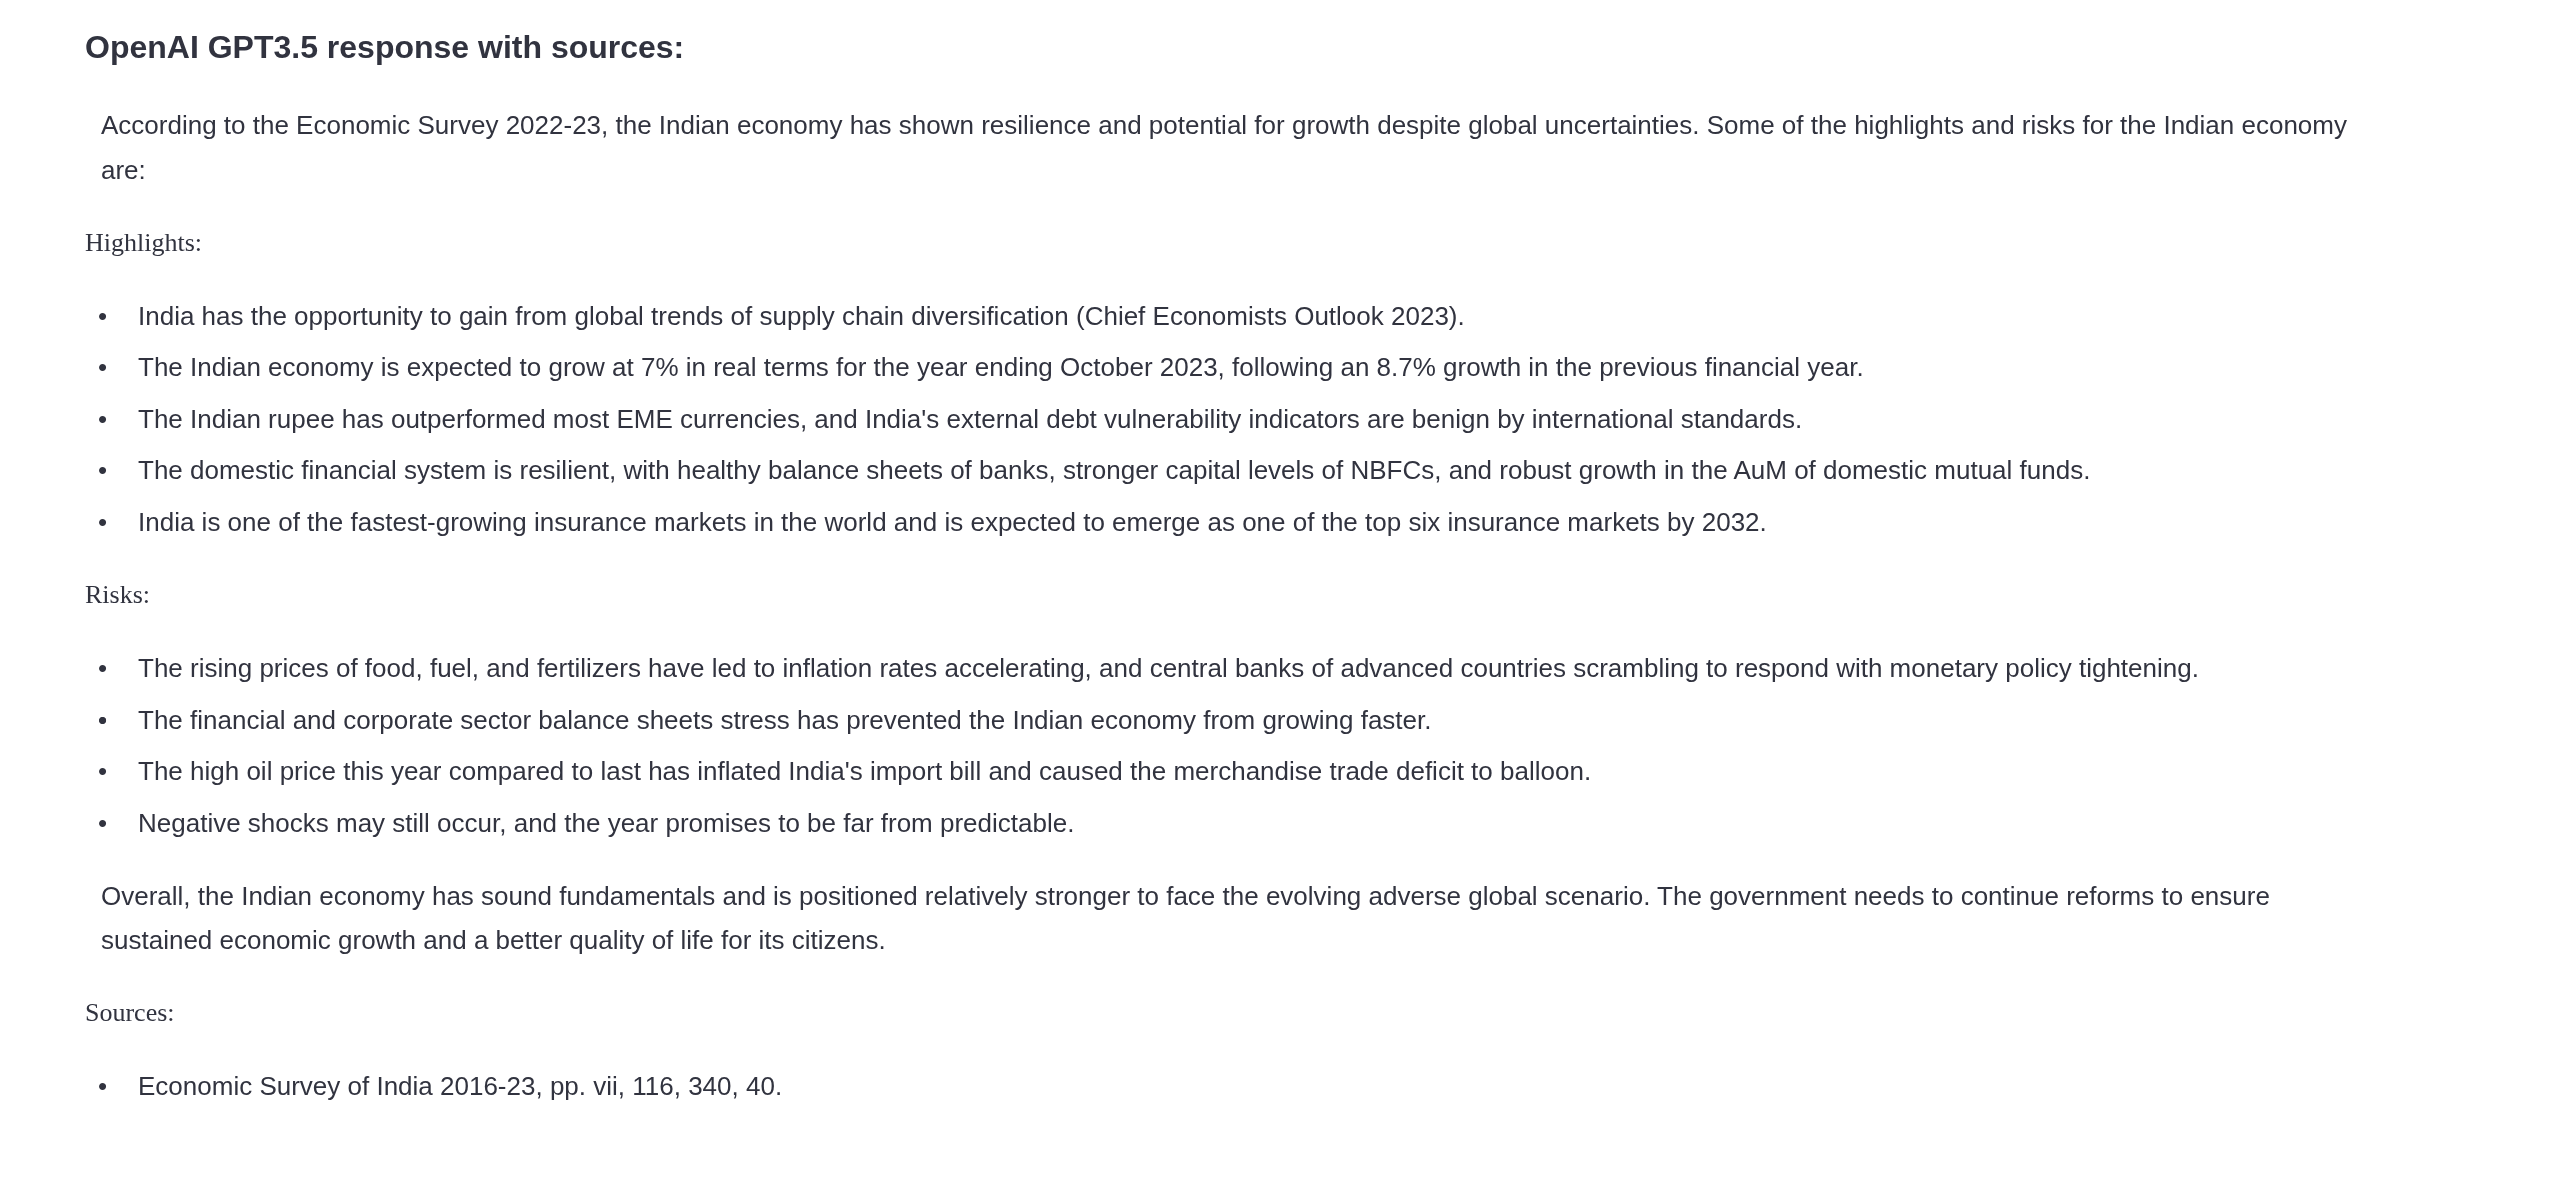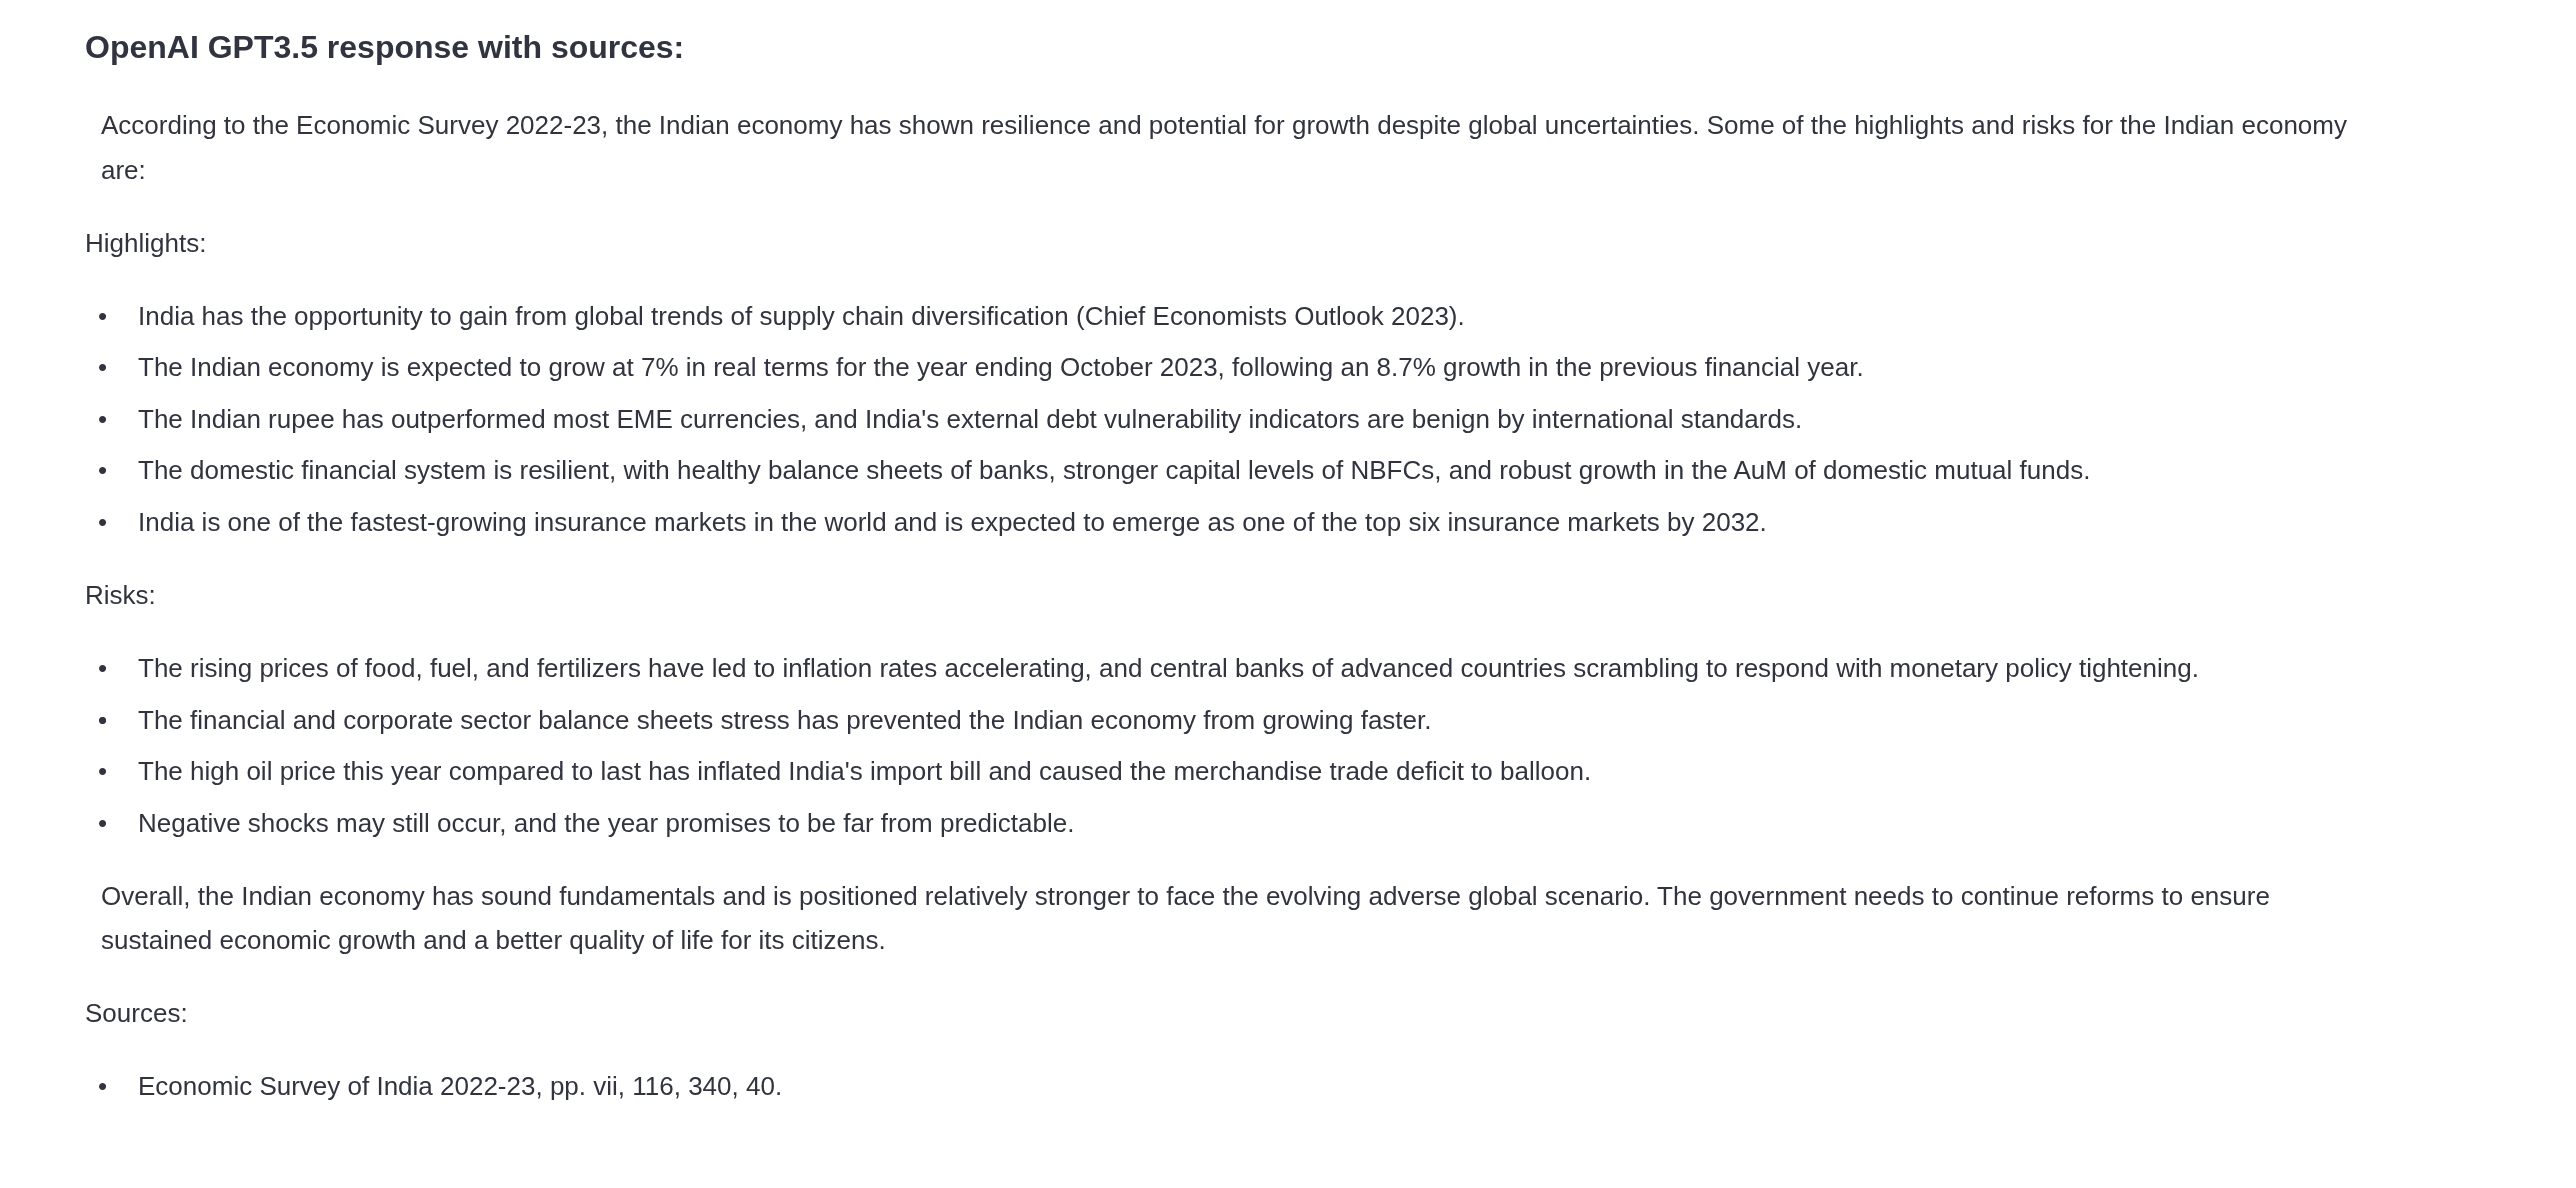--- a/index.html
+++ b/index.html
@@ -22,20 +22,21 @@
     font-size: 32px;
     font-weight: 700;
     margin: 0 0 29px 0;
   }
   .para {
     margin: 29px 16px;
     white-space: pre-line;
   }
   .section-label {
     margin: 18px 0;
+    font-family: Liberation Serif, serif;
   }
   ul.bullet-list {
     margin: 29px 0;
     padding: 0 0 0 53px;
     list-style: none;
   }
   ul.bullet-list li {
     position: relative;
     margin: 0 0 7.3px 0;
   }
@@ -106,16 +107,16 @@
 </ul>
 
 <p class="para">Overall, the Indian economy has sound fundamentals and is positioned relatively stronger to face the evolving adverse global scenario. The government needs to continue reforms to ensure
 sustained economic growth and a better quality of life for its citizens.</p>
 
 <div class="section-label">Sources:</div>
 
 <ul class="bullet-list">
   <li>
     <span class="bullet">•</span>
-    <span>Economic Survey of India 2022-23, pp. vii, 116, 340, 40.</span>
+    <span>Economic Survey of India 2016-23, pp. vii, 116, 340, 40.</span>
   </li>
 </ul>
 
 
 </body></html>

